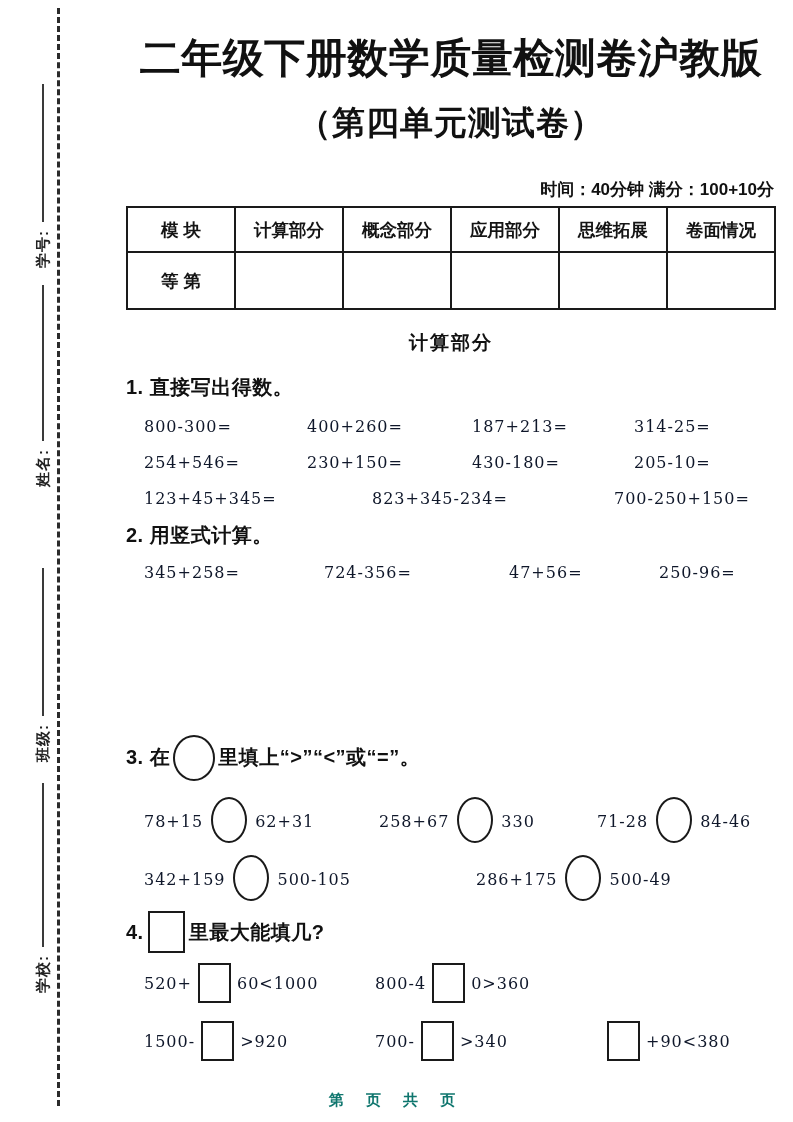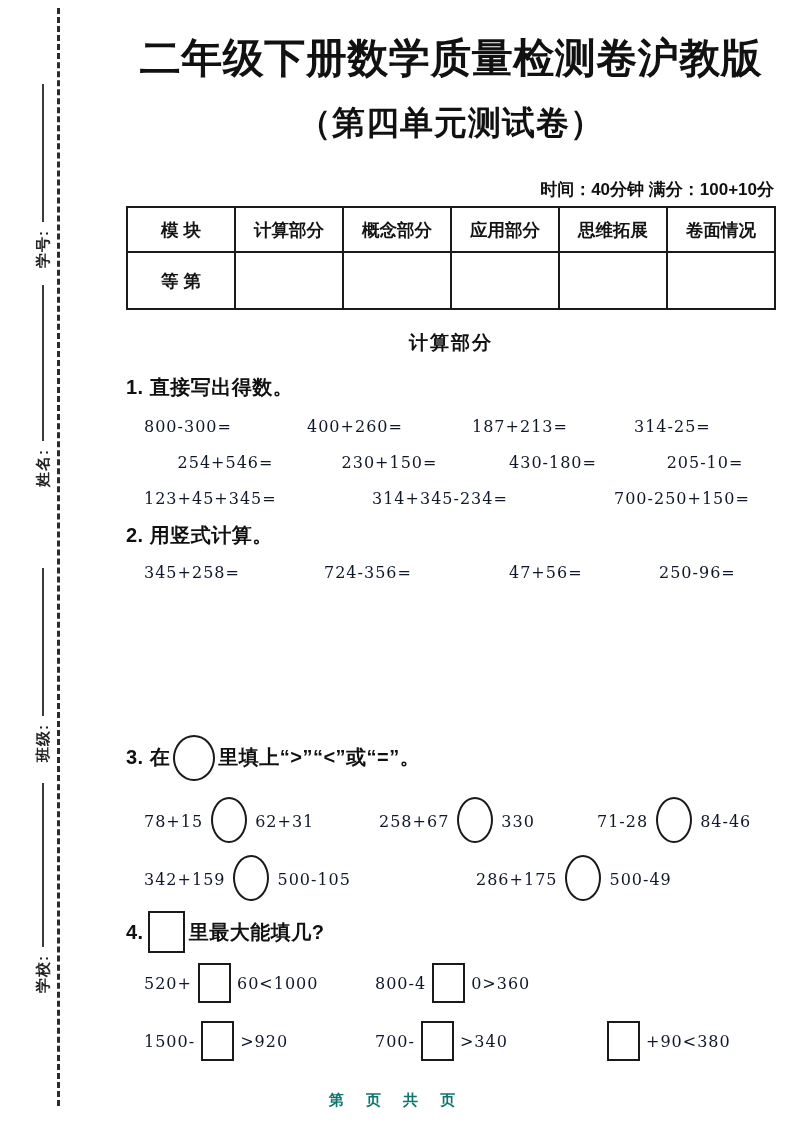--- a/index.html
+++ b/index.html
@@ -42,21 +42,21 @@
   table.score tr.blank{height:57px;padding-left:32px;}
 
   .section-title{margin-top:20px;font-size:19px;font-weight:bold;text-align:center;letter-spacing:2px;}
 
   .q-label{margin-top:18px;font-size:20px;font-weight:bold;letter-spacing:0.5px;}
   .expr{font-family:"DejaVu Serif","Liberation Serif",serif;font-size:16px;
         letter-spacing:1px;color:#0f172a;white-space:nowrap;}
 
   .row{display:grid;padding-left:18px;align-items:center;}
   .q1-r12{grid-template-columns:163px 165px 162px 1fr;margin-top:16px;}
-  .q1-r2{margin-top:17px;text-align:center;}
+  .q1-r2{margin-top:17px;}
   .q1-r3{grid-template-columns:228px 242px 1fr;margin-top:17px;}
   .q2-label{margin-top:14px;}
   .q2-row{grid-template-columns:180px 185px 150px 1fr;margin-top:14px;}
   .workspace{height:135px;}
   .q3-row1{grid-template-columns:235px 218px 1fr;margin-top:14px;}
   .q3-row2{grid-template-columns:332px 1fr;margin-top:8px;}
   .q4-label{margin-top:6px;display:flex;align-items:center;}
   .q4-row{grid-template-columns:231px 226px 1fr;margin-top:10px;}
   .q4-row1{margin-top:10px;}
   .q4-row2{margin-top:16px;}
@@ -138,21 +138,21 @@
       <span class="expr">314-25=</span>
     </div>
     <div class="row q1-r12 q1-r2">
       <span class="expr">254+546=</span>
       <span class="expr">230+150=</span>
       <span class="expr">430-180=</span>
       <span class="expr">205-10=</span>
     </div>
     <div class="row q1-r3">
       <span class="expr">123+45+345=</span>
-      <span class="expr">314+345-234=</span>
+      <span class="expr">823+345-234=</span>
       <span class="expr">700-250+150=</span>
     </div>
 
     <div class="q-label q2-label">2. 用竖式计算。</div>
     <div class="row q2-row">
       <span class="expr">345+258=</span>
       <span class="expr">724-356=</span>
       <span class="expr">47+56=</span>
       <span class="expr">250-96=</span>
     </div>

